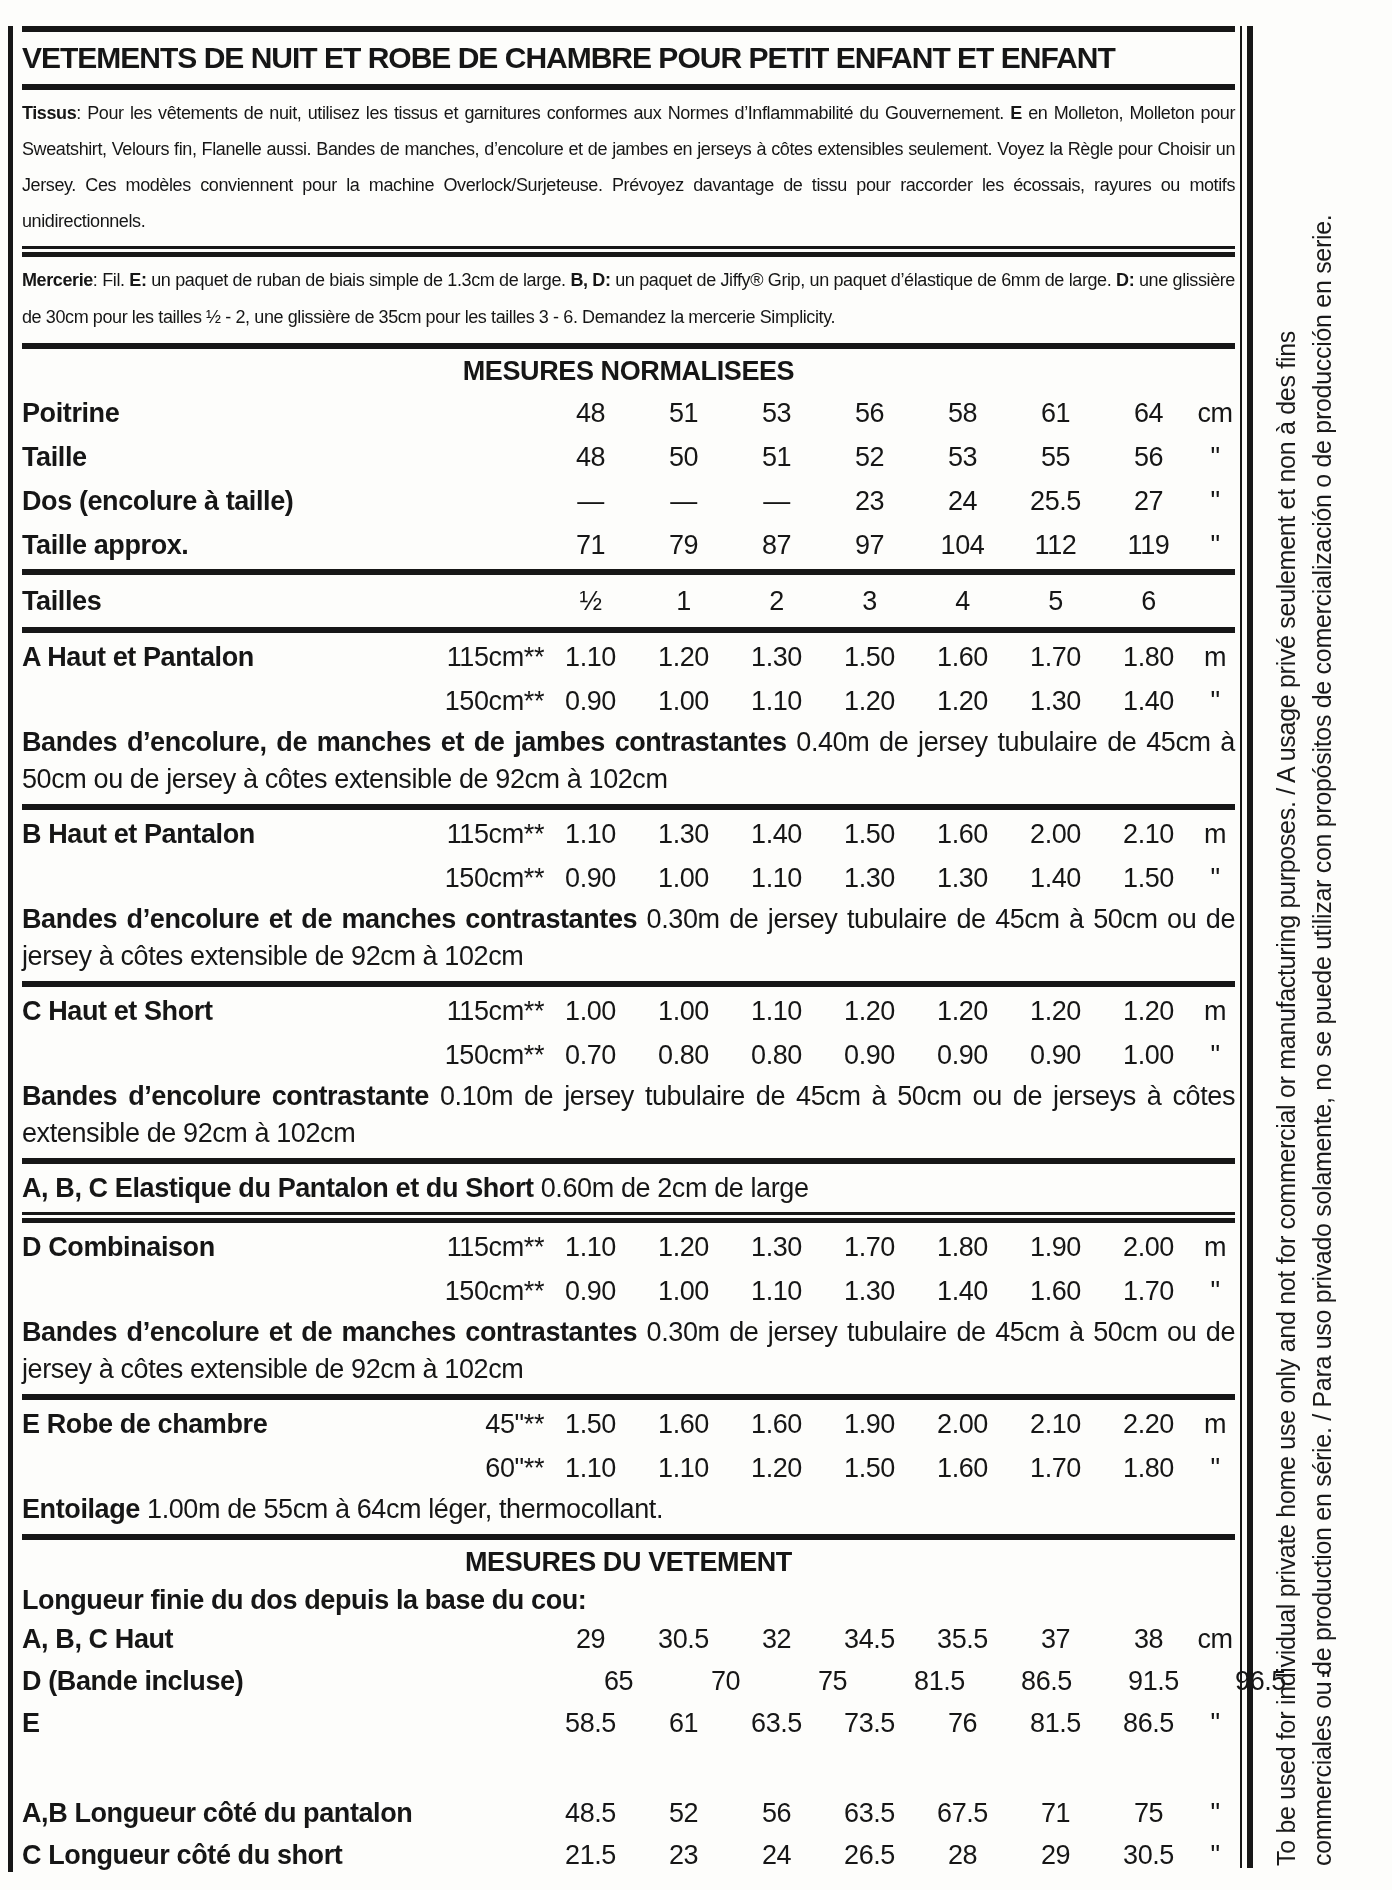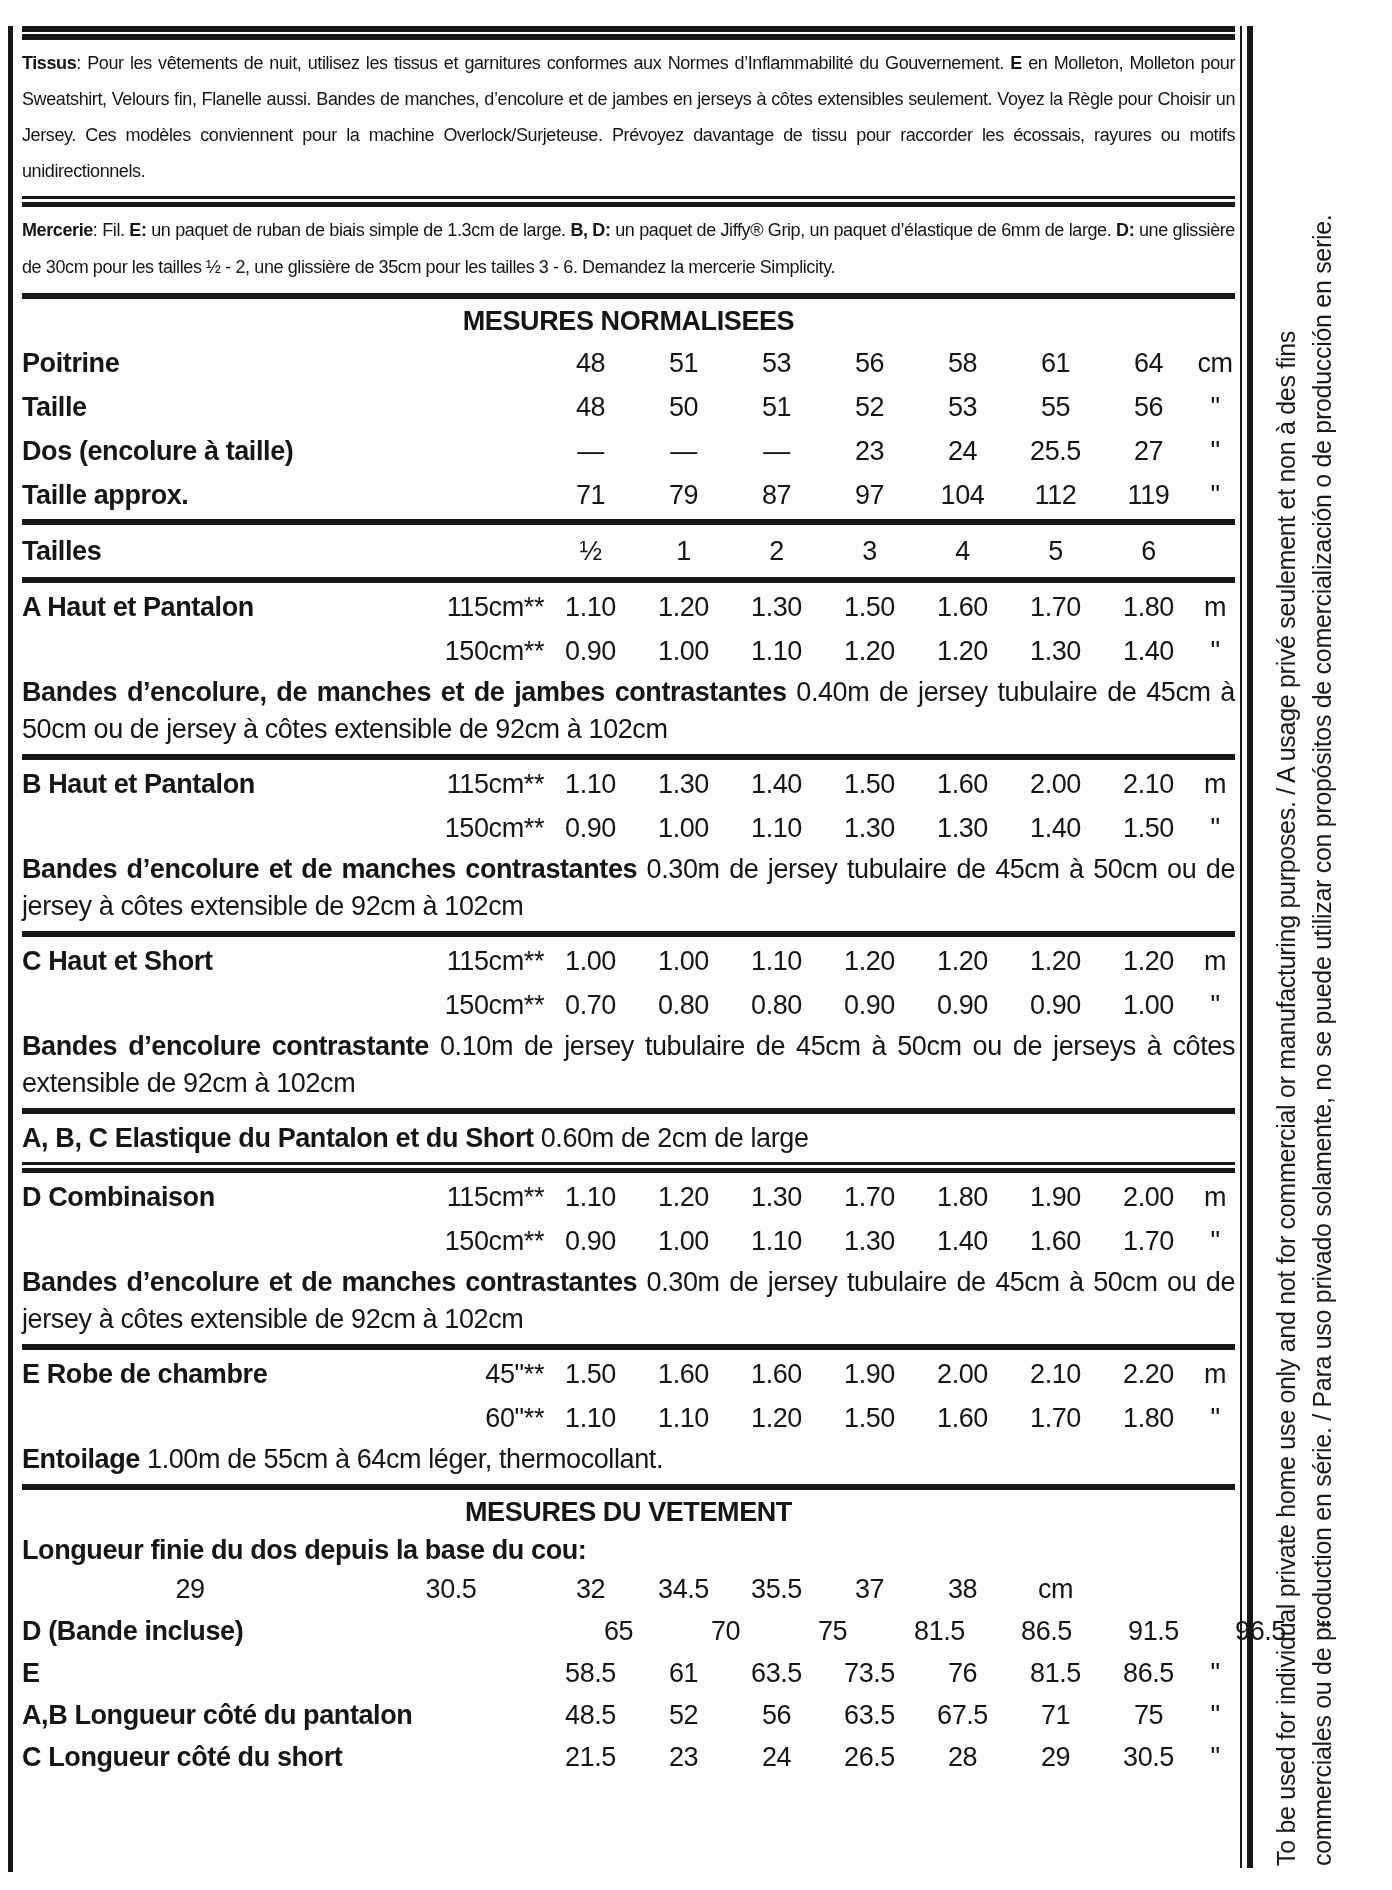--- a/index.html
+++ b/index.html
@@ -45,20 +45,21 @@
 <div class="vline" style="left:1247px;top:26px;width:6px;height:1842px;"></div>
 
 <div class="sidebar">
   <div>To be used for individual private home use only and not for commercial or manufacturing purposes. / A usage privé seulement et non à des fins</div>
   <div>commerciales ou de production en série. / Para uso privado solamente, no se puede utilizar con propósitos de comercialización o de producción en serie.</div>
 </div>
 
 <div class="main">
 
   <div class="rule"></div>
+  <div class="title">VETEMENTS DE NUIT ET ROBE DE CHAMBRE POUR PETIT ENFANT ET ENFANT</div>
   <div class="rule"></div>
 
   <p class="para tight"><span class="b">Tissus</span><span>: Pour les vêtements de nuit, utilisez les tissus et garnitures conformes aux Normes d’Inflammabilité du Gouvernement. </span><span class="b">E</span><span> en Molleton, Molleton pour Sweatshirt, Velours fin, Flanelle aussi. Bandes de manches, d’encolure et de jambes en jerseys à côtes extensibles seulement. Voyez la Règle pour Choisir un Jersey. Ces modèles conviennent pour la machine Overlock/Surjeteuse. Prévoyez davantage de tissu pour raccorder les écossais, rayures ou motifs unidirectionnels.</span></p>
 
   <div class="rule-d"></div>
 
   <p class="para"><span class="b">Mercerie</span><span>: Fil. </span><span class="b">E:</span><span> un paquet de ruban de biais simple de 1.3cm de large. </span><span class="b">B, D:</span><span> un paquet de Jiffy® Grip, un paquet d’élastique de 6mm de large. </span><span class="b">D:</span><span> une glissière de 30cm pour les tailles ½ - 2, une glissière de 35cm pour les tailles 3 - 6. Demandez la mercerie Simplicity.</span></p>
 
   <div class="rule"></div>
 
@@ -309,20 +310,21 @@
   </div>
 
   <div class="rule"></div>
 
   <div class="hdr">MESURES DU VETEMENT</div>
   <div class="subhdr">Longueur finie du dos depuis la base du cou:</div>
 
   <div>
 
       <div class="grid" style="line-height:42px;">
+        <div class="c lab2" style="line-height:42px;">A, B, C Haut</div>
         <div class="c num" style="line-height:42px;">29</div>
         <div class="c num" style="line-height:42px;">30.5</div>
         <div class="c num" style="line-height:42px;">32</div>
         <div class="c num" style="line-height:42px;">34.5</div>
         <div class="c num" style="line-height:42px;">35.5</div>
         <div class="c num" style="line-height:42px;">37</div>
         <div class="c num" style="line-height:42px;">38</div>
         <div class="c unit" style="line-height:42px;">cm</div>
       </div>
 
@@ -349,21 +351,21 @@
         <div class="c num" style="line-height:42px;">86.5</div>
         <div class="c unit" style="line-height:42px;">"</div>
       </div>
 
       <div class="grid" style="line-height:42px;">
         <div class="c lab2" style="line-height:42px;">A,B Longueur côté du pantalon</div>
         <div class="c num" style="line-height:42px;">48.5</div>
         <div class="c num" style="line-height:42px;">52</div>
         <div class="c num" style="line-height:42px;">56</div>
         <div class="c num" style="line-height:42px;">63.5</div>
-        <div class="c num" style="line-height:42px;">67.5</div>
+        <div class="c num" style="line-height:42px;margin-top:48px;">67.5</div>
         <div class="c num" style="line-height:42px;">71</div>
         <div class="c num" style="line-height:42px;">75</div>
         <div class="c unit" style="line-height:42px;">"</div>
       </div>
 
       <div class="grid" style="line-height:42px;">
         <div class="c lab2" style="line-height:42px;">C Longueur côté du short</div>
         <div class="c num" style="line-height:42px;">21.5</div>
         <div class="c num" style="line-height:42px;">23</div>
         <div class="c num" style="line-height:42px;">24</div>

